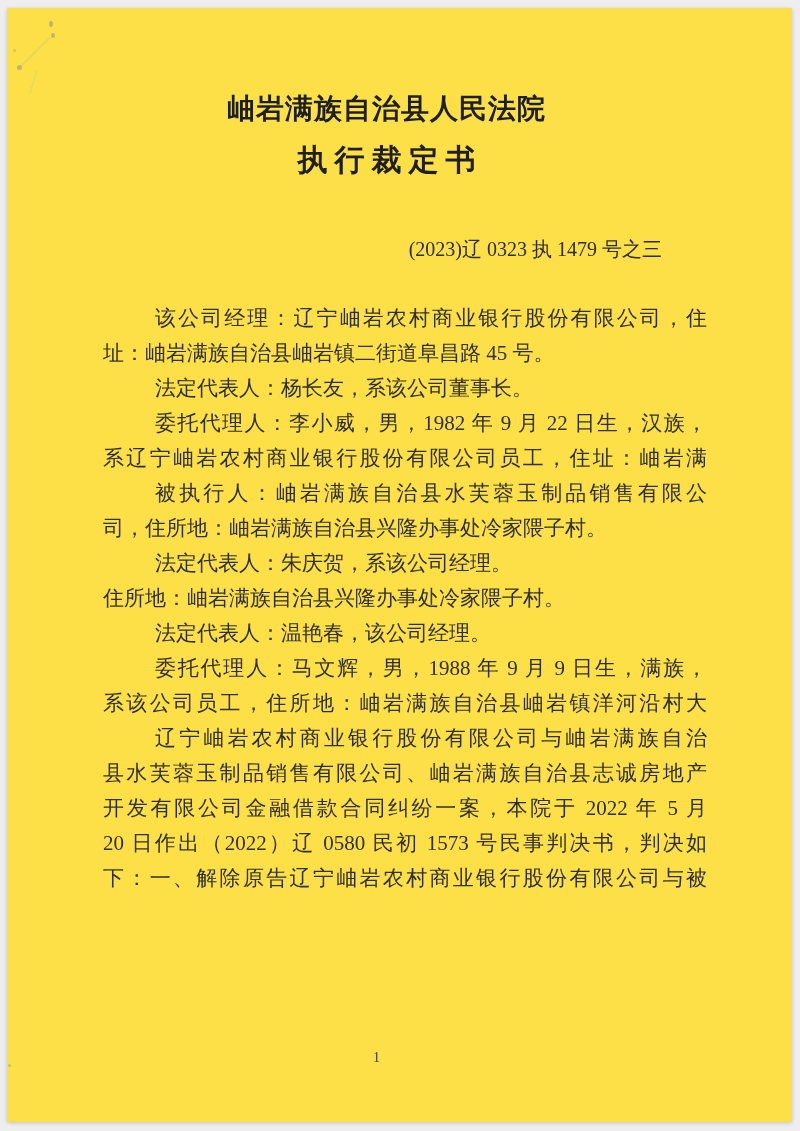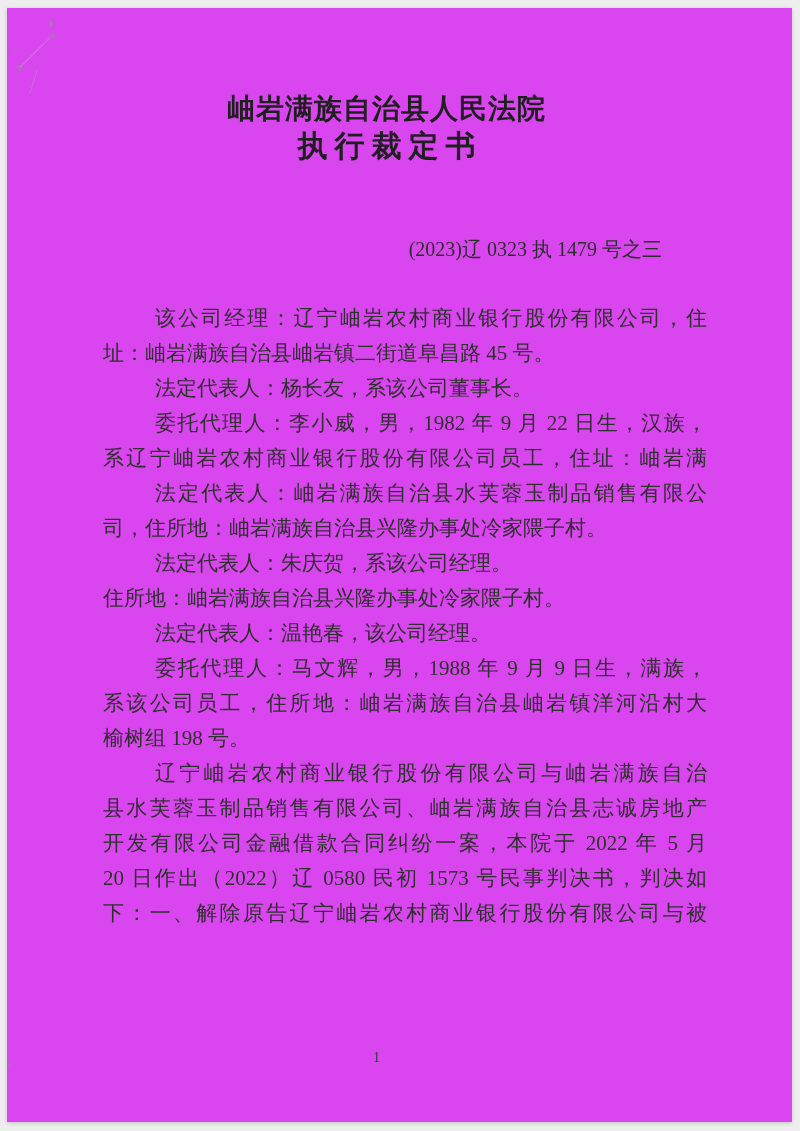--- a/index.html
+++ b/index.html
@@ -10,21 +10,21 @@
     background: #eeeeee;
     overflow: hidden;
     font-family: "Liberation Serif", "DejaVu Serif", serif;
   }
   .page {
     position: absolute;
     left: 7px;
     top: 8px;
     width: 785px;
     height: 1114px;
-    background: #d946ef;
+    background: #fde047;
     box-shadow: 0 1px 4px rgba(0,0,0,0.18);
   }
   
   .title-block {
     position: absolute;
     top: 84px;
     left: 0;
     right: 26px;
     text-align: center;
     color: #1f1f1f;
@@ -34,21 +34,21 @@
     font-weight: 700;
     letter-spacing: 1px;
     line-height: 34px;
   }
   .doc-type {
     font-size: 30px;
     font-weight: 700;
     letter-spacing: 7px;
     margin-right: -7px;
     line-height: 36px;
-    margin-top: 2px;
+    margin-top: 16px;
   }
   .case-number {
     position: absolute;
     top: 228px;
     right: 130px;
     font-size: 20px;
     color: #2d2d2d;
     white-space: nowrap;
   }
   
@@ -108,28 +108,27 @@
   </div>
 
   <div class="case-number">(2023)辽 0323 执 1479 号之三</div>
 
   <div class="body-text" id="body-text">
       <div class="line indent fill">该公司经理：辽宁岫岩农村商业银行股份有限公司，住</div>
       <div class="line">址：岫岩满族自治县岫岩镇二街道阜昌路 45 号。</div>
       <div class="line indent">法定代表人：杨长友，系该公司董事长。</div>
       <div class="line indent fill">委托代理人：李小威，男，1982 年 9 月 22 日生，汉族，</div>
       <div class="line fill">系辽宁岫岩农村商业银行股份有限公司员工，住址：岫岩满</div>
-      <div class="line indent fill">法定代表人：岫岩满族自治县水芙蓉玉制品销售有限公</div>
+      <div class="line indent fill">被执行人：岫岩满族自治县水芙蓉玉制品销售有限公</div>
       <div class="line">司，住所地：岫岩满族自治县兴隆办事处冷家隈子村。</div>
       <div class="line indent">法定代表人：朱庆贺，系该公司经理。</div>
       <div class="line">住所地：岫岩满族自治县兴隆办事处冷家隈子村。</div>
       <div class="line indent">法定代表人：温艳春，该公司经理。</div>
       <div class="line indent fill">委托代理人：马文辉，男，1988 年 9 月 9 日生，满族，</div>
       <div class="line fill">系该公司员工，住所地：岫岩满族自治县岫岩镇洋河沿村大</div>
-      <div class="line">榆树组 198 号。</div>
       <div class="line indent fill">辽宁岫岩农村商业银行股份有限公司与岫岩满族自治</div>
       <div class="line fill">县水芙蓉玉制品销售有限公司、岫岩满族自治县志诚房地产</div>
       <div class="line fill">开发有限公司金融借款合同纠纷一案，本院于 2022 年 5 月</div>
       <div class="line fill">20 日作出（2022）辽 0580 民初 1573 号民事判决书，判决如</div>
       <div class="line fill">下：一、解除原告辽宁岫岩农村商业银行股份有限公司与被</div>
     </div>
 
   <div class="page-number">1</div>
 
 </div>

